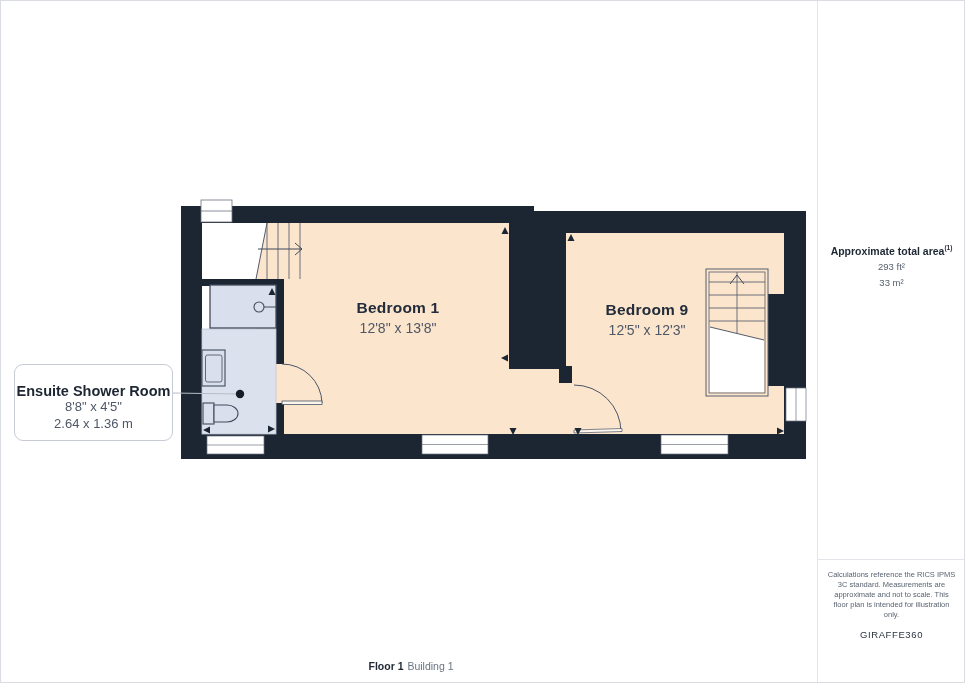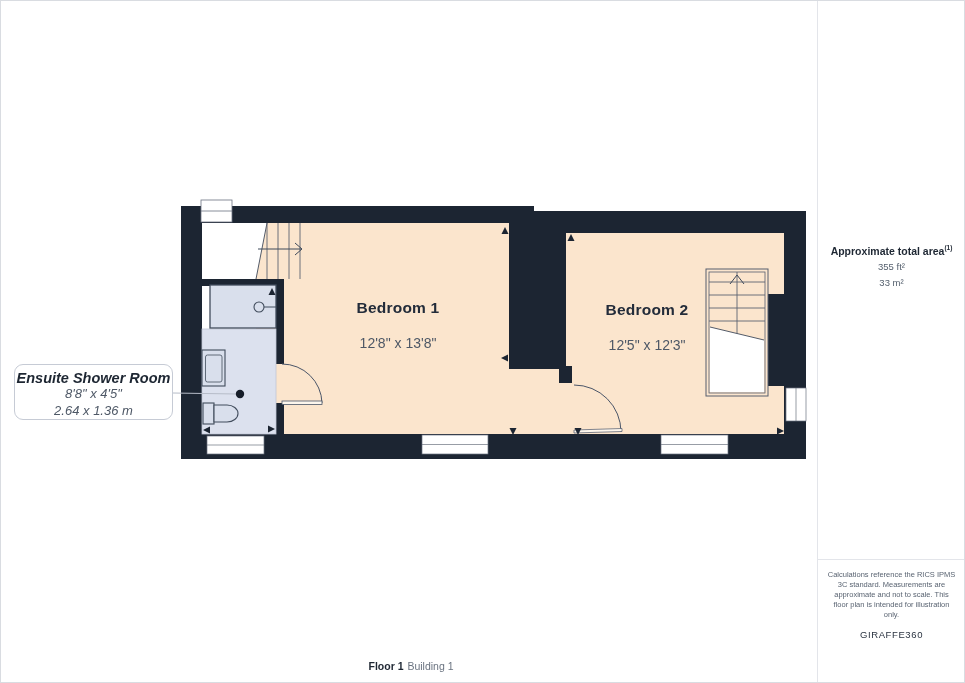--- a/index.html
+++ b/index.html
@@ -5,26 +5,26 @@
   html,body{margin:0;padding:0;background:#fff;}
   .page{position:relative;width:965px;height:683px;background:#ffffff;
         border:1px solid #d9dce1;box-sizing:border-box;overflow:hidden;
         font-family:"Liberation Sans", sans-serif;}
   .plan-svg{position:absolute;left:0;top:0;width:963px;height:681px;}
 
   
   .room-label{position:absolute;text-align:center;pointer-events:none;}
   .room-label .rl-title{font-size:15.5px;font-weight:bold;color:#232c3a;letter-spacing:.2px;}
   .room-label .rl-dim{font-size:14px;color:#4e5866;line-height:17.5px;}
-  .room-label .rl-title{margin-bottom:18px;}
+  .room-label .rl-title{margin-bottom:3px;}
 
   
-  .callout{position:absolute;left:13px;top:363px;width:159px;height:56px;
+  .callout{position:absolute;left:13px;top:363px;width:159px;height:77px;
            box-sizing:border-box;background:#fff;border:1.5px solid #c6cbd5;
-           border-radius:9px;text-align:center;padding-top:5px;z-index:3;font-style:italic;}
+           border-radius:9px;text-align:center;padding-top:18px;z-index:3;}
   .callout .co-title{font-size:14.5px;font-weight:bold;color:#1d2632;}
   .callout .co-dim{font-size:13px;color:#4e5866;line-height:16.5px;}
 
   
   .sidebar{position:absolute;left:816px;top:0;width:147px;height:681px;
            border-left:1px solid #e3e5ea;background:#fff;}
   .area-block{position:absolute;top:243px;left:0;width:100%;text-align:center;}
   .area-title{font-size:10.5px;font-weight:bold;color:#1e2733;}
   .area-title sup{font-size:6.5px;}
   .area-val{font-size:9.5px;color:#55606e;margin-top:4.5px;}
@@ -156,36 +156,36 @@
     <line x1="172" y1="392" x2="236" y2="393" stroke="#b6bcc8" stroke-width="1.2"></line>
     <circle cx="239" cy="393" r="4.2" fill="#161d29"></circle>
   </svg>
 
   <div class="room-label" style="left:297px;top:298px;width:200px;">
     <div class="rl-title">Bedroom 1</div>
     <div class="rl-dim">12'8" x 13'8"</div>
   </div>
 
   <div class="room-label" style="left:546px;top:300px;width:200px;">
-    <div class="rl-title">Bedroom 2</div>
+    <div class="rl-title">Bedroom 9</div>
     <div class="rl-dim">12'5" x 12'3"</div>
   </div>
 
   <div class="callout">
     <div class="co-title">Ensuite Shower Room</div>
     <div class="co-dim">8'8" x 4'5"</div>
     <div class="co-dim">2.64 x 1.36 m</div>
   </div>
 
   <div class="sidebar">
     <div class="area-block">
       <div class="area-title">
         <span>Approximate total area</span><sup>(1)</sup>
       </div>
-      <div class="area-val">355 ft²</div>
+      <div class="area-val">293 ft²</div>
       <div class="area-val">33 m²</div>
     </div>
     <div class="disclaimer-sec">
       <div class="disclaimer-text">Calculations reference the RICS IPMS 3C standard. Measurements are approximate and not to scale. This floor plan is intended for illustration only.</div>
       <div class="brand">
         <span>GIRAFFE</span><span class="b2">360</span>
       </div>
     </div>
   </div>
 

